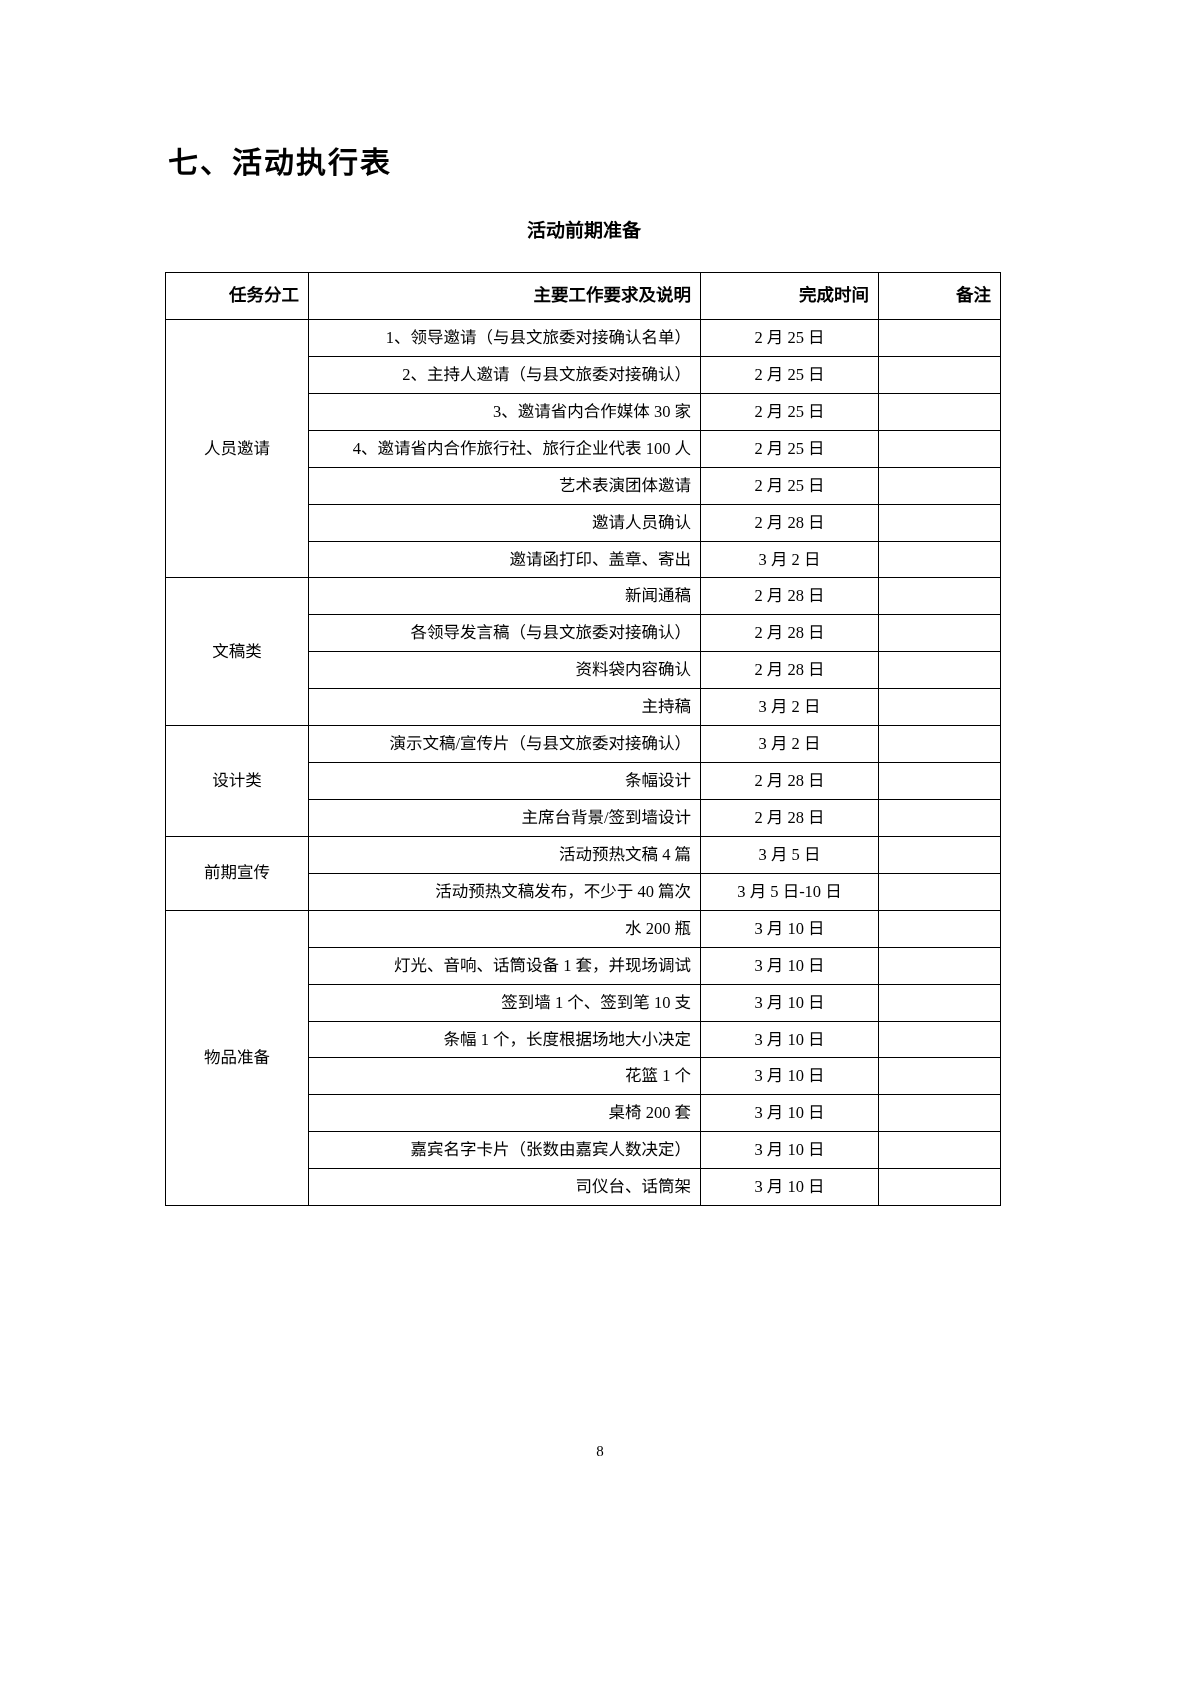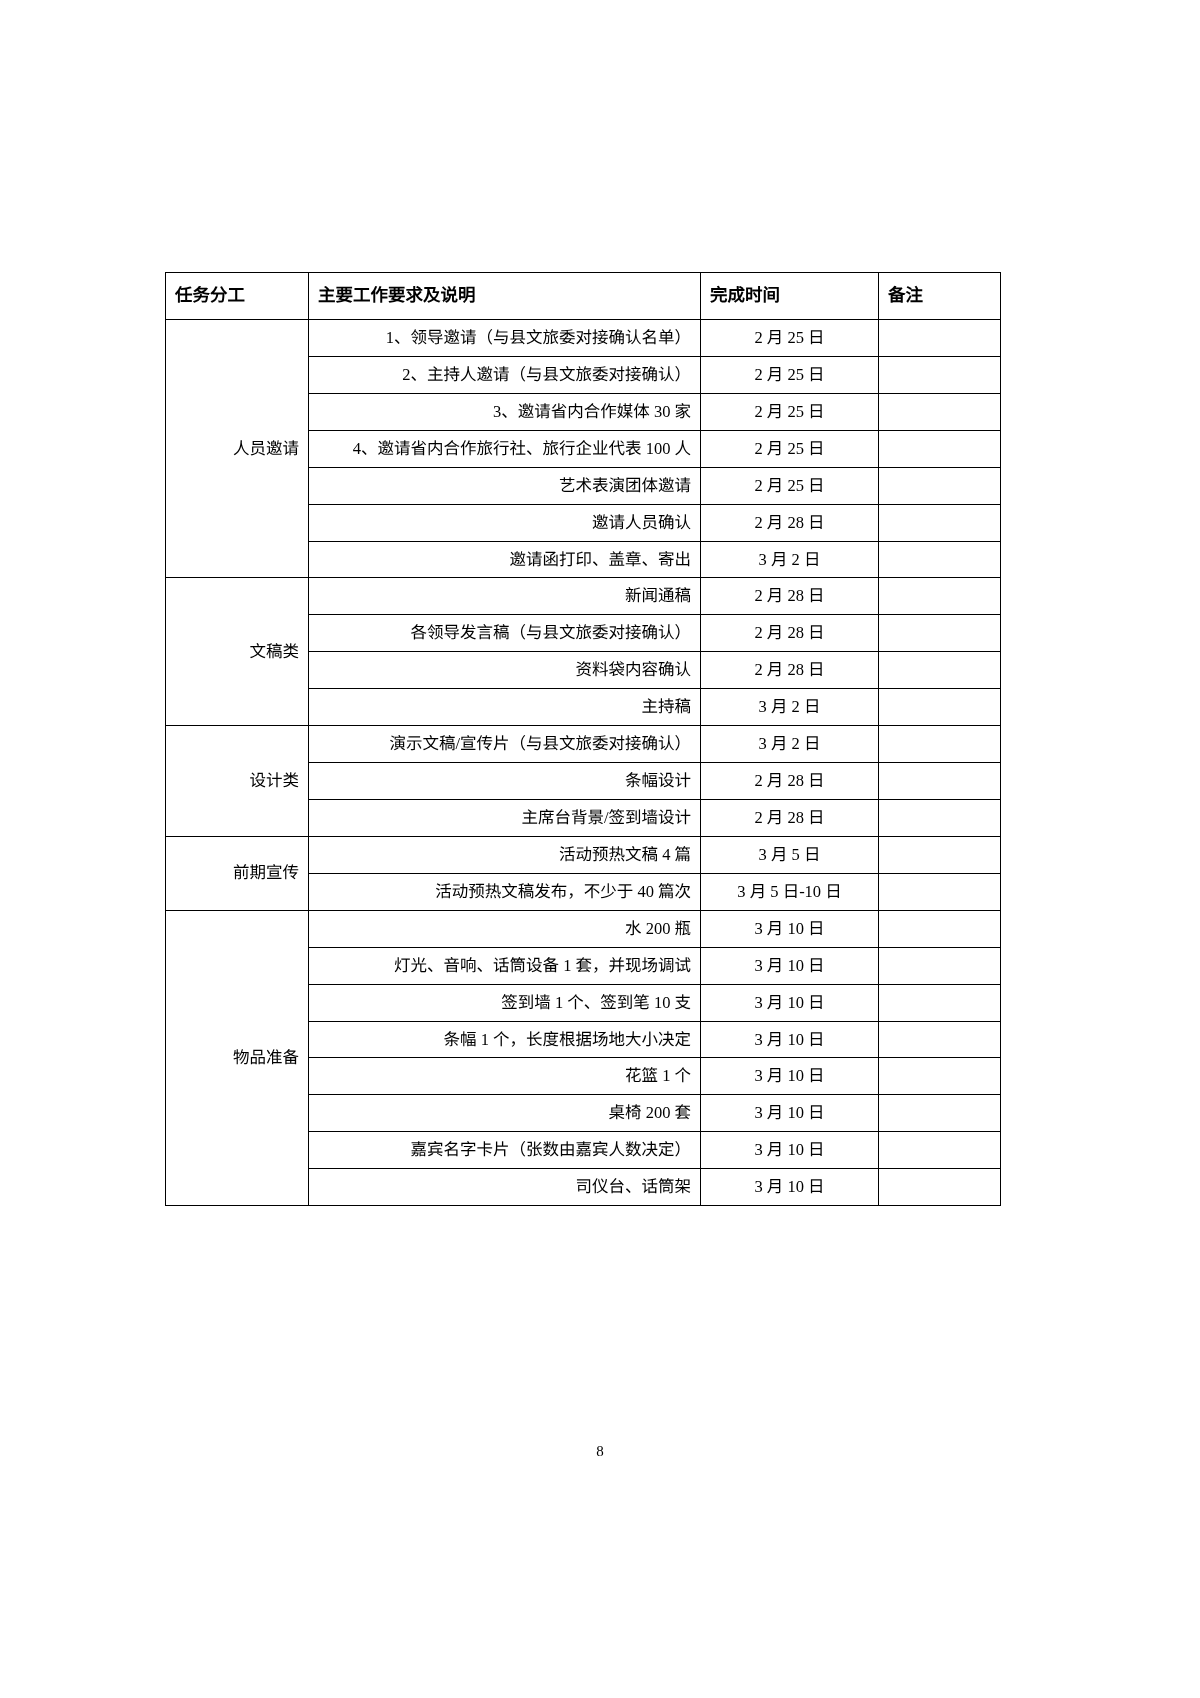--- a/index.html
+++ b/index.html
@@ -51,51 +51,53 @@
   table.exec-table td, table.exec-table th {
     border: 1px solid #000000;
     padding: 6px 9px;
     font-size: 16.5px;
     line-height: 1.45;
     vertical-align: middle;
     font-family: "Liberation Serif", serif;
     font-weight: normal;
   }
   table.exec-table thead th {
-    text-align: left;
+    text-align: right;
     font-weight: bold;
     font-size: 17.5px;
     height: 34px;
   }
   .col-group { width: 143px; text-align: center; }
   .col-task  { width: 392px; }
   .col-date  { width: 178px; }
   .col-note  { width: 122px; }
   td.group-cell {
-    text-align: right;
+    text-align: center;
     vertical-align: middle;
   }
   td.task-cell { text-align: right; }
   td.date-cell { text-align: center; }
   td.note-cell { text-align: left; }
   .page-number {
     position: absolute;
     left: 0;
     top: 1443px;
     width: 1200px;
     text-align: center;
     font-size: 15px;
   }
 </style>
 </head>
 <body>
 
 <div class="page">
 
-
+  <div class="doc-title">七、活动执行表</div>
+
+  <div class="table-caption">活动前期准备</div>
 
   <table class="exec-table">
     <colgroup>
       <col class="col-group">
       <col class="col-task">
       <col class="col-date">
       <col class="col-note">
     </colgroup>
     <thead>
       <tr>

